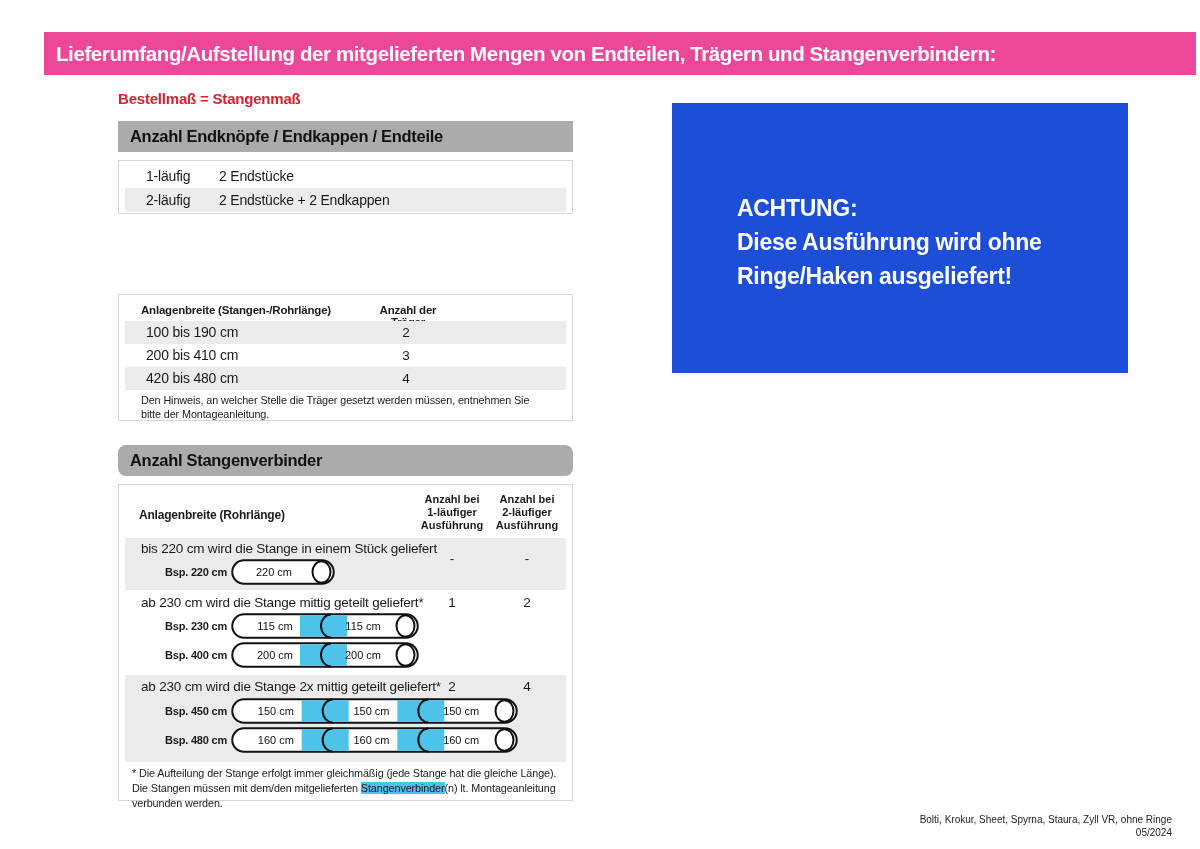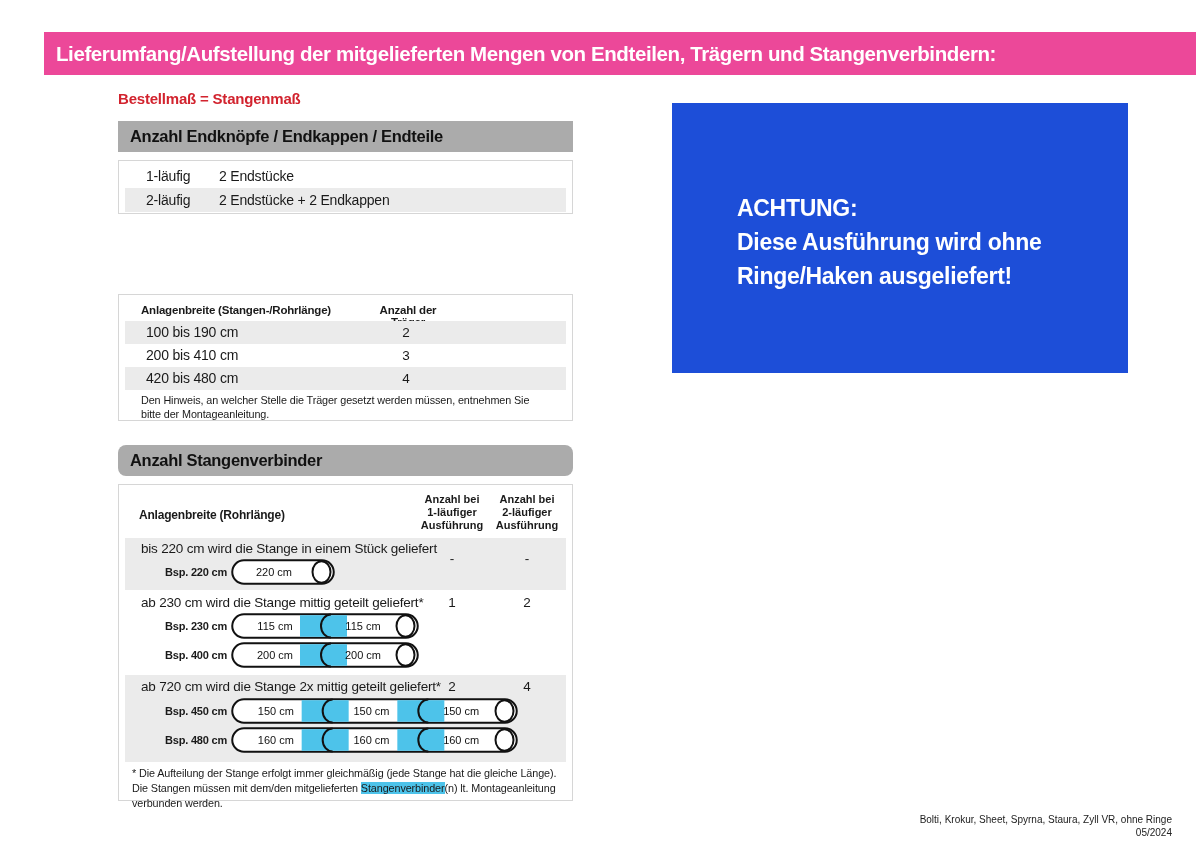--- a/index.html
+++ b/index.html
@@ -131,21 +131,21 @@
     <div class="bsp-label" style="left:30px; top:163px;">Bsp. 400 cm</div>
     <div class="rod" style="left:112px; top:157px;"><svg xmlns="http://www.w3.org/2000/svg" width="188" height="26" viewBox="0 0 188 26">
           <rect x="1.25" y="1.25" width="185.5" height="23.5" rx="11.75" fill="#fff" stroke="#111" stroke-width="2"></rect>
           <rect x="69" y="2.2" width="47" height="21.6" fill="#4DC3EA"></rect>
           <path d="M 100 1.6 A 10 11.4 0 0 0 100 24.4" fill="none" stroke="#111" stroke-width="2"></path>
           <ellipse cx="174.5" cy="13" rx="9" ry="10.75" fill="#fff" stroke="#111" stroke-width="2"></ellipse>
           <text x="44" y="17" text-anchor="middle" font-size="11" font-family="Liberation Sans, sans-serif" fill="#111">200 cm</text>
           <text x="132" y="17" text-anchor="middle" font-size="11" font-family="Liberation Sans, sans-serif" fill="#111">200 cm</text>
         </svg></div>
 
-    <div class="cell-label" style="left:22px; top:194px; font-size:13.5px;">ab 720 cm wird die Stange 2x mittig geteilt geliefert*</div>
+    <div class="cell-label" style="left:22px; top:194px; font-size:13.5px;">ab 230 cm wird die Stange 2x mittig geteilt geliefert*</div>
     <div class="count-cell" style="left:303px; top:194px;">2</div>
     <div class="count-cell" style="left:378px; top:194px;">4</div>
     <div class="bsp-label" style="left:30px; top:219px;">Bsp. 450 cm</div>
     <div class="rod" style="left:112px; top:213px;text-align:right;"><svg xmlns="http://www.w3.org/2000/svg" width="287" height="26" viewBox="0 0 287 26">
           <rect x="1.25" y="1.25" width="284.5" height="23.5" rx="11.75" fill="#fff" stroke="#111" stroke-width="2"></rect>
           <rect x="70.66666666666667" y="2.2" width="47" height="21.6" fill="#4DC3EA"></rect>
           <path d="M 101.66666666666667 1.6 A 10 11.4 0 0 0 101.66666666666667 24.4" fill="none" stroke="#111" stroke-width="2"></path>
           <rect x="166.33333333333334" y="2.2" width="47" height="21.6" fill="#4DC3EA"></rect>
           <path d="M 197.33333333333334 1.6 A 10 11.4 0 0 0 197.33333333333334 24.4" fill="none" stroke="#111" stroke-width="2"></path>
           <ellipse cx="273.5" cy="13" rx="9" ry="10.75" fill="#fff" stroke="#111" stroke-width="2"></ellipse>

